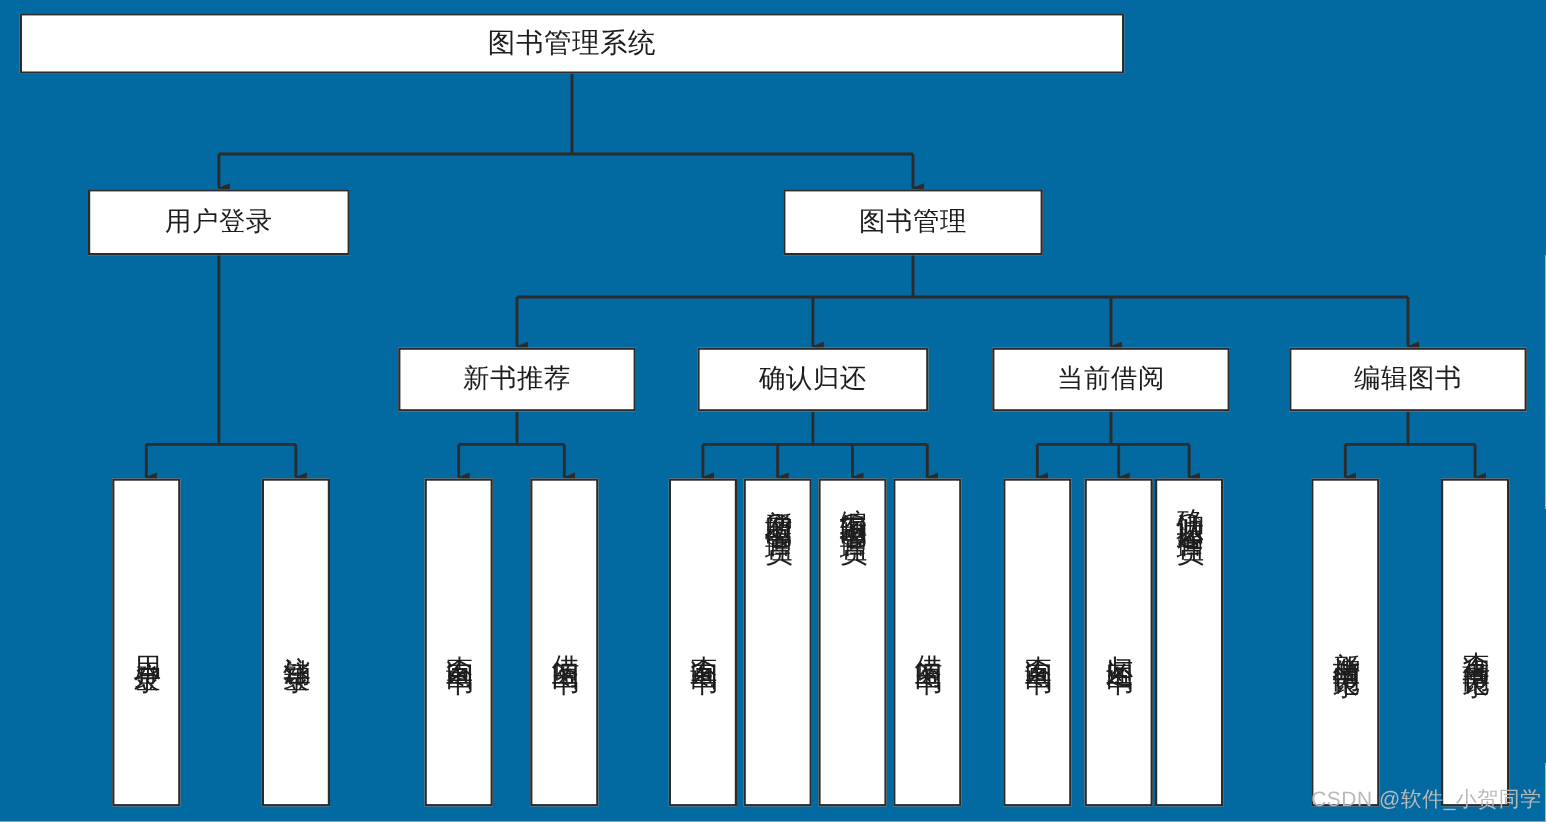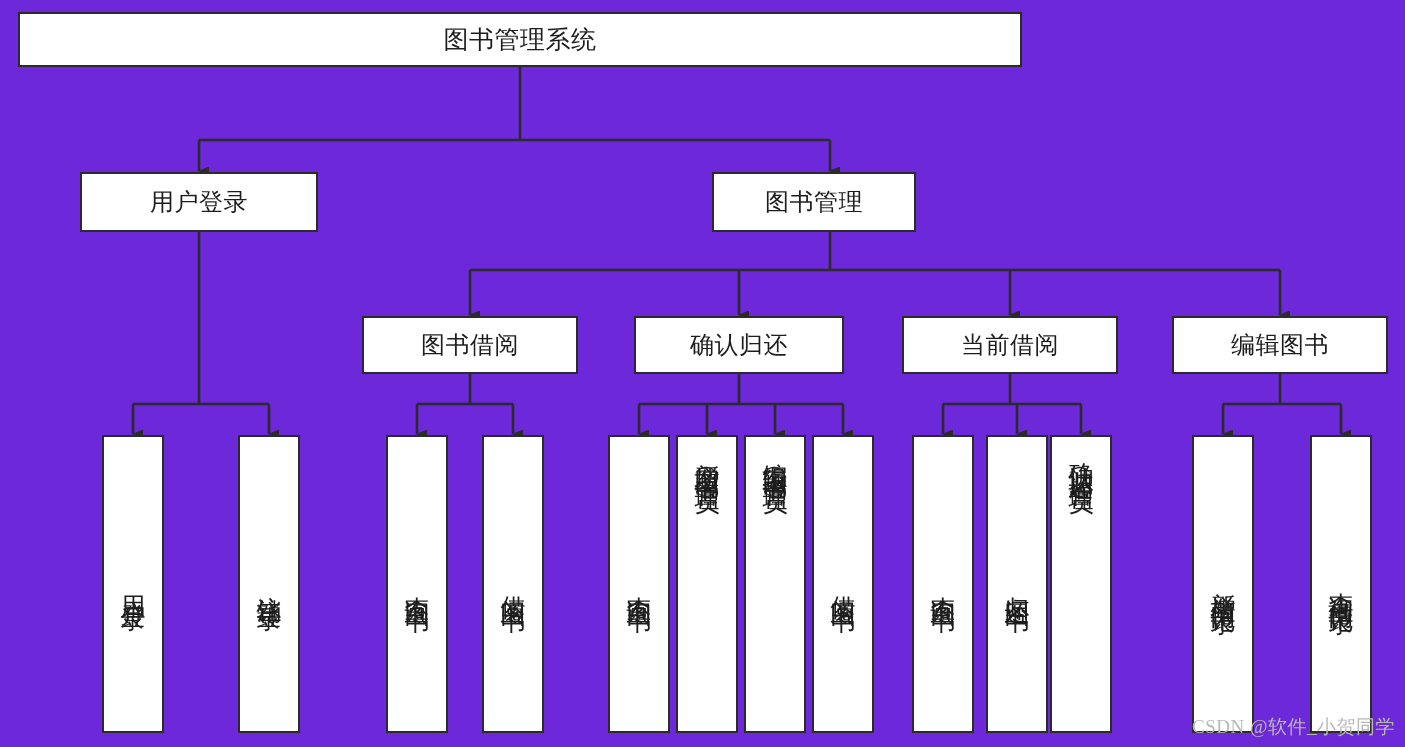--- a/index.html
+++ b/index.html
@@ -4,22 +4,22 @@
 <style>
   html, body {
     margin: 0;
     padding: 0;
     background: #ffffff;
   }
   #stage {
     position: relative;
     width: 1405px;
     height: 747px;
-    background: #6d28d9;
-    font-family: Liberation Serif, serif;
+    background: #0369a1;
+    font-family: Liberation Sans, sans-serif;
     overflow: hidden;
   }
   #wires {
     position: absolute;
     left: 0;
     top: 0;
     width: 1405px;
     height: 747px;
     pointer-events: none;
   }
@@ -119,25 +119,25 @@
       </g>
   </svg>
 
   <div id="nodes-layer">
       <div class="node horiz root" style="left: 18px; top: 12px; width: 1004px; height: 55px;">
         <span class="label">图书管理系统</span>
       </div>
       <div class="node horiz" style="left: 80px; top: 172px; width: 238px; height: 60px;">
         <span class="label">用户登录</span>
       </div>
-      <div class="node horiz" style="left: 712px; top: 172px; width: 204px; height: 60px;">
+      <div class="node horiz" style="left: 712px; top: 172px; width: 236px; height: 60px;">
         <span class="label">图书管理</span>
       </div>
       <div class="node horiz" style="left: 362px; top: 316px; width: 216px; height: 58px;">
-        <span class="label">图书借阅</span>
+        <span class="label">新书推荐</span>
       </div>
       <div class="node horiz" style="left: 634px; top: 316px; width: 210px; height: 58px;">
         <span class="label">确认归还</span>
       </div>
       <div class="node horiz" style="left: 902px; top: 316px; width: 216px; height: 58px;">
         <span class="label">当前借阅</span>
       </div>
       <div class="node horiz" style="left: 1172px; top: 316px; width: 216px; height: 58px;">
         <span class="label">编辑图书</span>
       </div>

